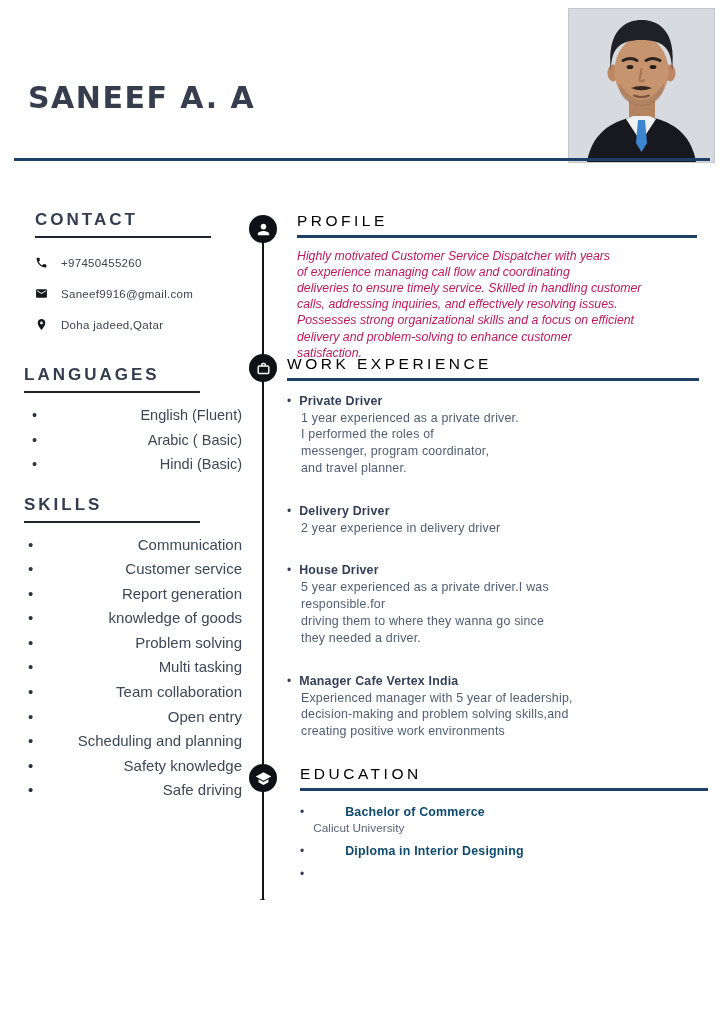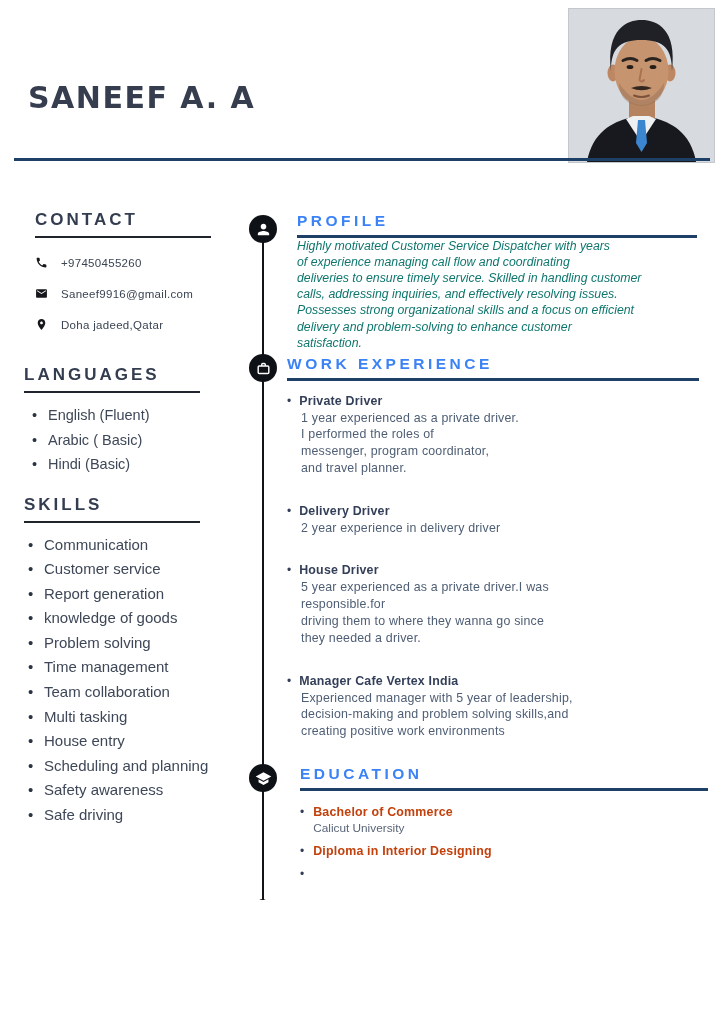--- a/index.html
+++ b/index.html
@@ -48,21 +48,21 @@
     color: #333d4f;
   }
   .side-underline { width: 176px; height: 2px; background: #20242c; margin-top: 6px; }
 
   .contact-block { margin-left: 11px; }
   .contact-row { display: flex; align-items: center; gap: 13px; margin-top: 18px; }
   .contact-row svg { width: 13px; height: 13px; flex: 0 0 13px; }
   .contact-text { font-size: 11.5px; color: #3b4452; letter-spacing: 0.3px; }
 
   .languages-block { margin-top: 34px; }
-  .side-list { list-style: none; margin-top: 10px; }
+  .side-list { list-style: none; margin-top: 10px; text-align: right; }
   .side-list li {
     position: relative;
     padding-left: 20px;
     color: #3e4757;
   }
   .side-list li::before {
     content: "•";
     position: absolute; left: 4px;
     color: #2b3443;
   }
@@ -97,33 +97,34 @@
     width: 11px; height: 11px;
     border-radius: 50%;
     background: #ffffff;
     border: 2.5px solid #14161a;
   }
 
   
   .r-section { position: absolute; }
   .r-title {
     font-size: 15.5px;
-    font-weight: bold;
+    font-weight: normal;
     letter-spacing: 3.5px;
-    color: #3b82f6;
+    color: #000000;
   }
   .r-underline { height: 2.5px; background: #1e3f66; margin-top: 5px; }
 
   .profile-sec { left: 297px; top: 212px; width: 402px; }
   .profile-sec .r-underline { width: 400px; }
   .profile-text {
+    margin-top: 10px;
     font-size: 12.3px;
     font-style: italic;
     line-height: 16.2px;
-    color: #0f766e;
+    color: #be185d;
     white-space: pre-line;
   }
 
   .work-sec { left: 287px; top: 355px; width: 414px; }
   .work-sec .r-underline { width: 412px; }
   .jobs { margin-top: 12px; }
   .job { margin-bottom: 26px; }
   .job-role-row { display: flex; align-items: baseline; gap: 8px; }
   .job-bullet { color: #333f58; font-size: 12px; line-height: 17px; }
   .job-role {
@@ -143,23 +144,24 @@
   }
 
   .edu-sec { left: 300px; top: 765px; width: 412px; }
   .edu-sec .r-underline { width: 408px; }
   .edu-list { margin-top: 14px; }
   .edu-item { display: flex; gap: 9px; margin-bottom: 8px; }
   .edu-bullet { color: #333f58; font-size: 12px; line-height: 15px; }
   .edu-degree {
     font-size: 12.4px;
     font-weight: bold;
-    color: #c2410c;
+    color: #0c4a6e;
     line-height: 15px;
     letter-spacing: 0.2px;
+    margin-left: 32px;
   }
   .edu-inst {
     font-size: 11.8px;
     color: #5a6578;
     line-height: 15px;
     margin-top: 1px;
   }
 </style>
 </head>
 <body>
@@ -232,26 +234,25 @@
 
     <section class="skills-block">
       <h2 class="side-title">SKILLS</h2>
       <div class="side-underline"></div>
       <ul class="side-list skills-list">
         <li>Communication</li>
         <li>Customer service</li>
         <li>Report generation</li>
         <li>knowledge of goods</li>
         <li>Problem solving</li>
-        <li>Time management</li>
+        <li>Multi tasking</li>
         <li>Team collaboration</li>
-        <li>Multi tasking</li>
-        <li>House entry</li>
+        <li>Open entry</li>
         <li>Scheduling and planning</li>
-        <li>Safety awareness</li>
+        <li>Safety knowledge</li>
         <li>Safe driving</li>
       </ul>
     </section>
   </aside>
 
   <div class="timeline-line"></div>
 
   <div class="tl-icon tl-icon-profile">
     <svg viewBox="0 0 24 24">
         <path fill="#ffffff" d="M12 12c2.21 0 4-1.79 4-4s-1.79-4-4-4-4 1.79-4 4 1.79 4 4 4zm0 2c-2.67 0-8 1.34-8 4v2h16v-2c0-2.66-5.33-4-8-4z"></path>

